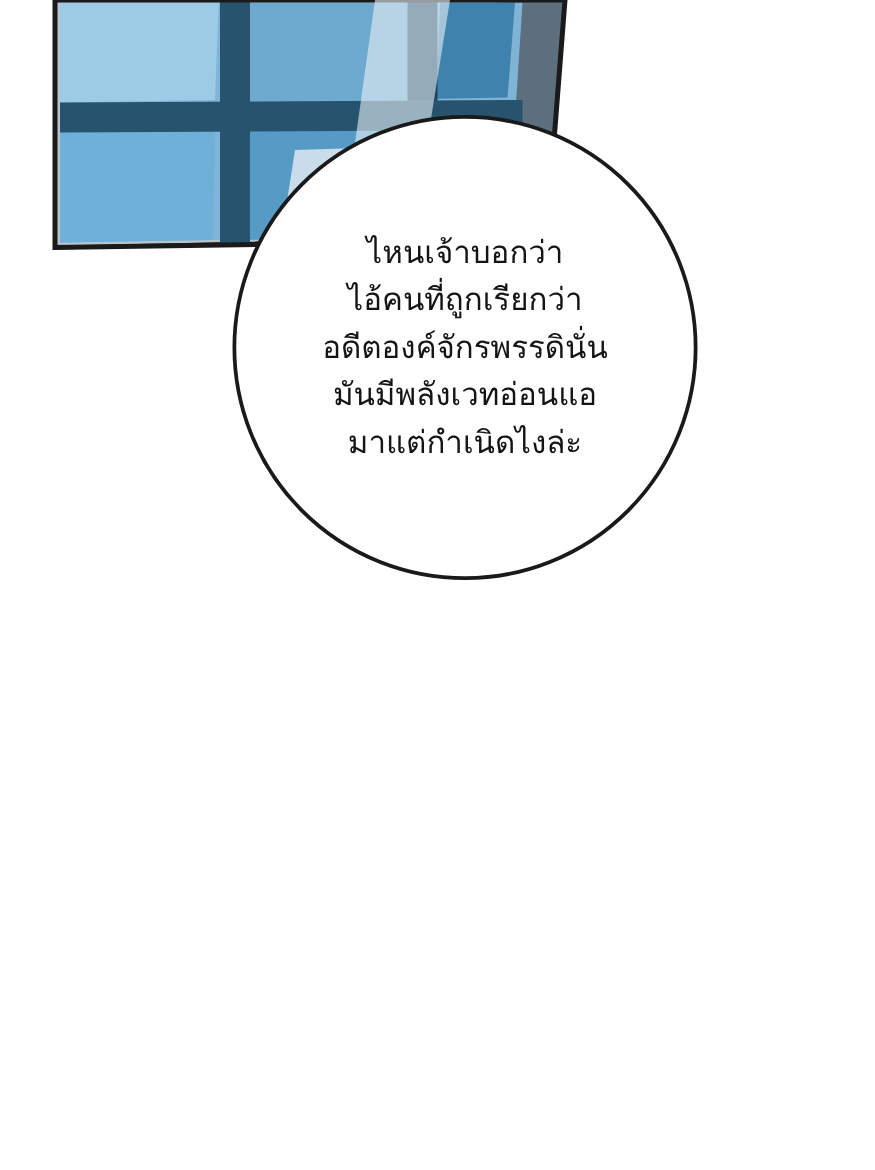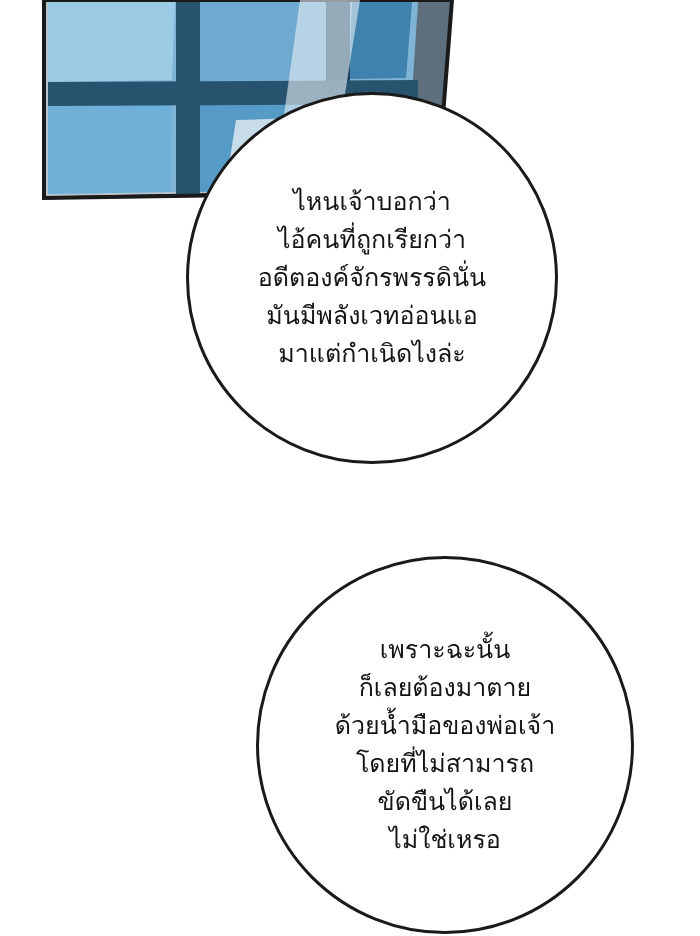--- a/index.html
+++ b/index.html
@@ -95,22 +95,14 @@
   </svg>
 
   <div id="bubble-1" class="bubble">
     <div class="bubble-text">ไหนเจ้าบอกว่า
 ไอ้คนที่ถูกเรียกว่า
 อดีตองค์จักรพรรดินั่น
 มันมีพลังเวทอ่อนแอ
 มาแต่กำเนิดไงล่ะ</div>
   </div>
 
-  <div id="bubble-2" class="bubble">
-    <div class="bubble-text">เพราะฉะนั้น
-ก็เลยต้องมาตาย
-ด้วยน้ำมือของพ่อเจ้า
-โดยที่ไม่สามารถ
-ขัดขืนได้เลย
-ไม่ใช่เหรอ</div>
-  </div>
 
 </div>
 
 </body></html>

